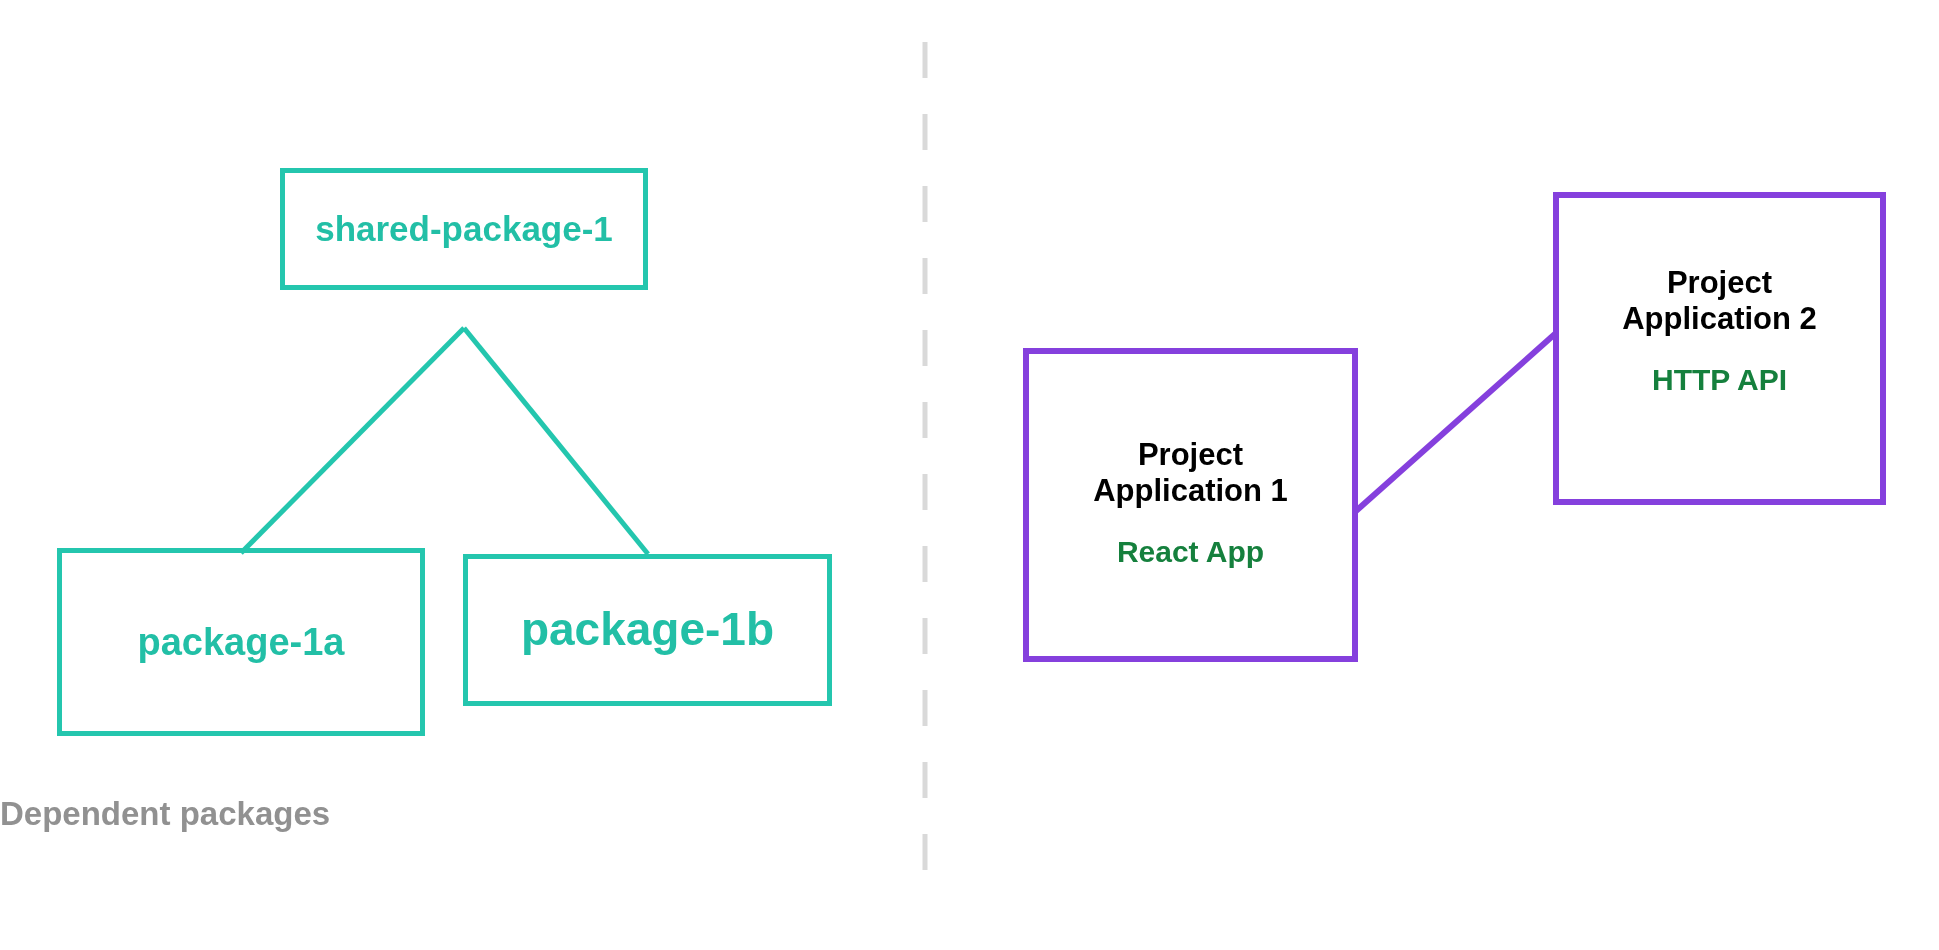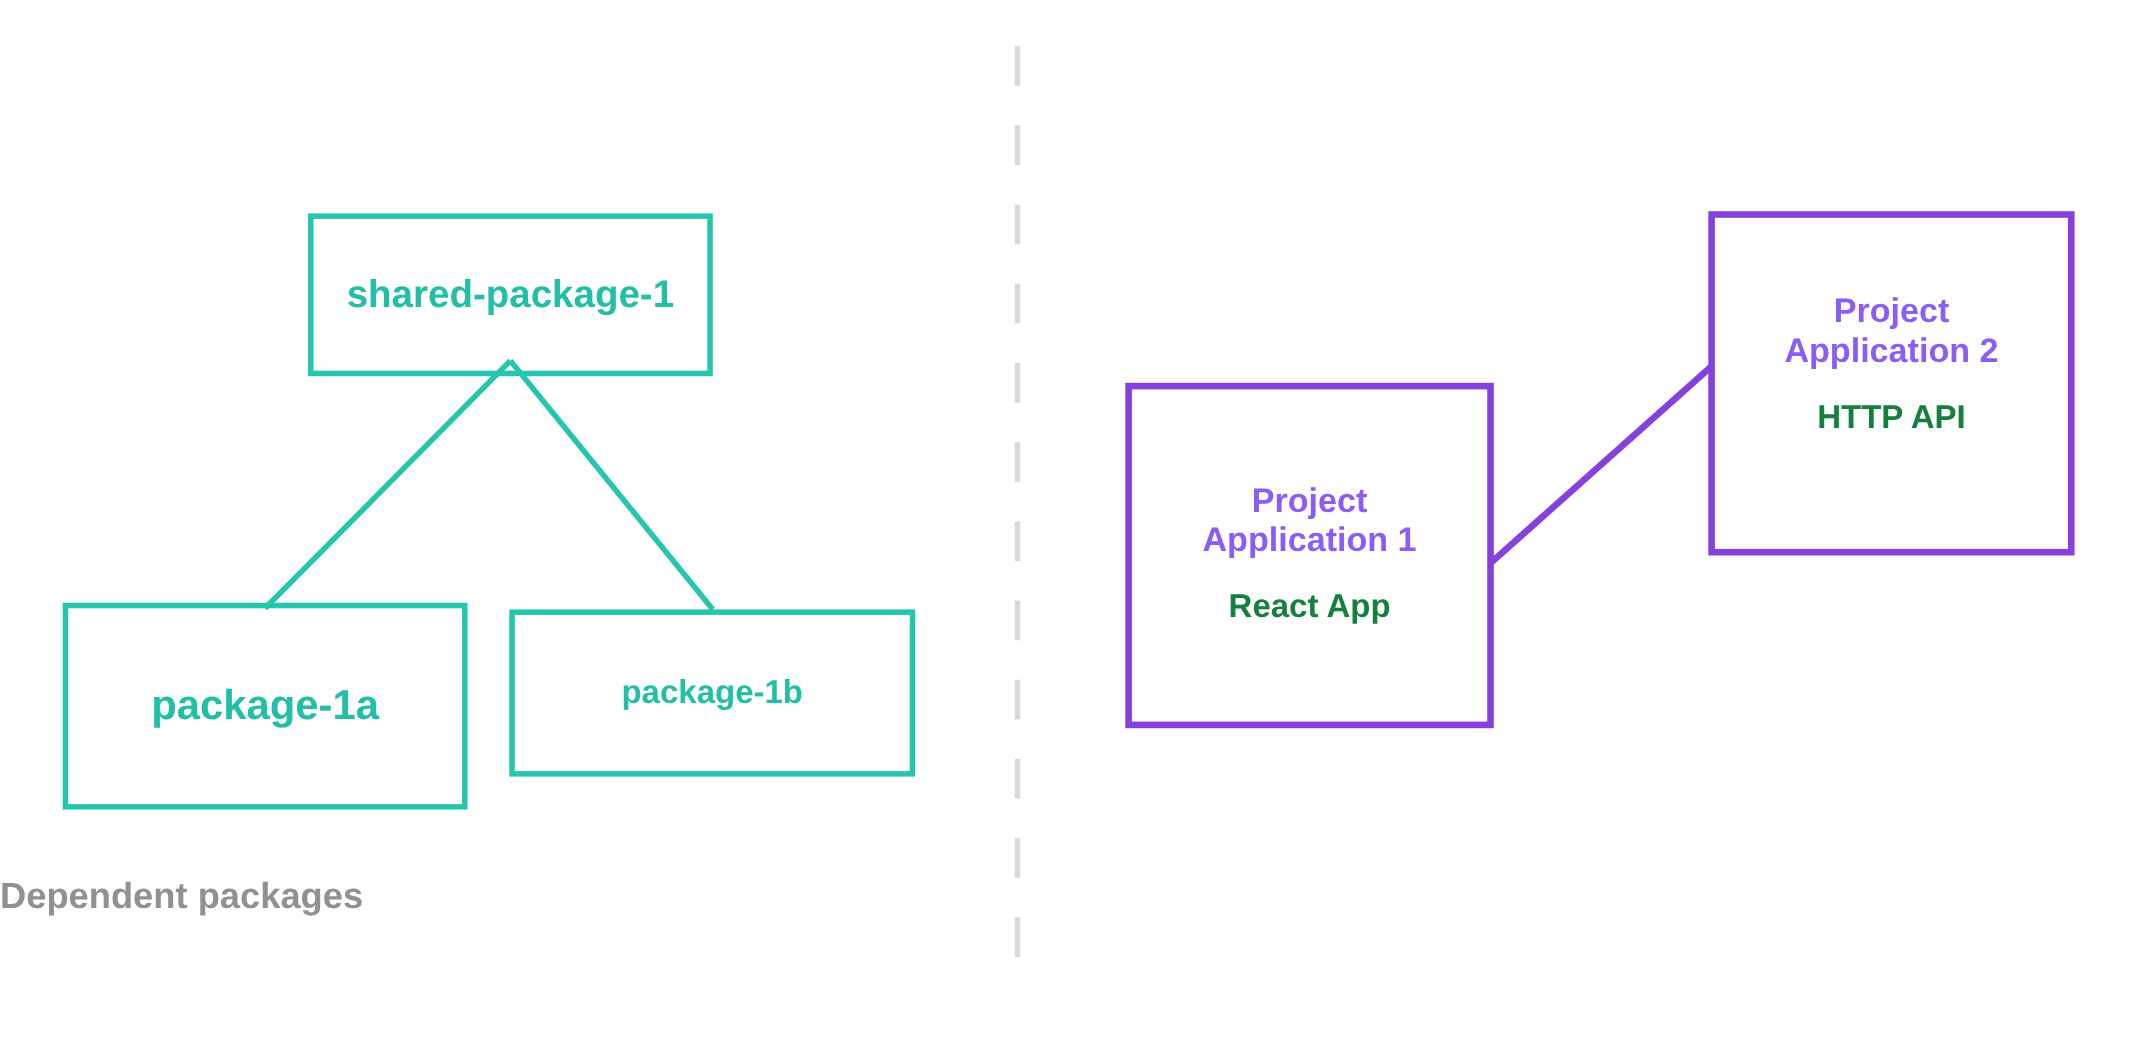--- a/index.html
+++ b/index.html
@@ -48,48 +48,48 @@
   
   .pkg {
     border: 5px solid #24c6ae;
   }
   .pkg .node-title {
     color: #22bfa6;
   }
 
   #node-shared-package-1 {
     left: 280px;
-    top: 194px;
+    top: 168px;
     width: 368px;
-    height: 148px;
+    height: 122px;
   }
   #node-shared-package-1 .node-title { font-size: 35px; }
 
   #node-package-1a {
     left: 57px;
     top: 548px;
     width: 368px;
     height: 188px;
   }
   #node-package-1a .node-title { font-size: 38px; }
 
   #node-package-1b {
     left: 463px;
     top: 554px;
     width: 369px;
     height: 152px;
   }
-  #node-package-1b .node-title { font-size: 30px; }
+  #node-package-1b .node-title { font-size: 46px; }
 
   
   .app {
     border: 6px solid #8540dd;
   }
   .app .node-title {
-    color: #8b5cf6;
+    color: #000000;
     font-size: 31px;
     margin-bottom: 26px;
   }
   .app .node-subtitle {
     font-size: 30px;
   }
 
   #node-project-application-1 {
     left: 1023px;
     top: 348px;

